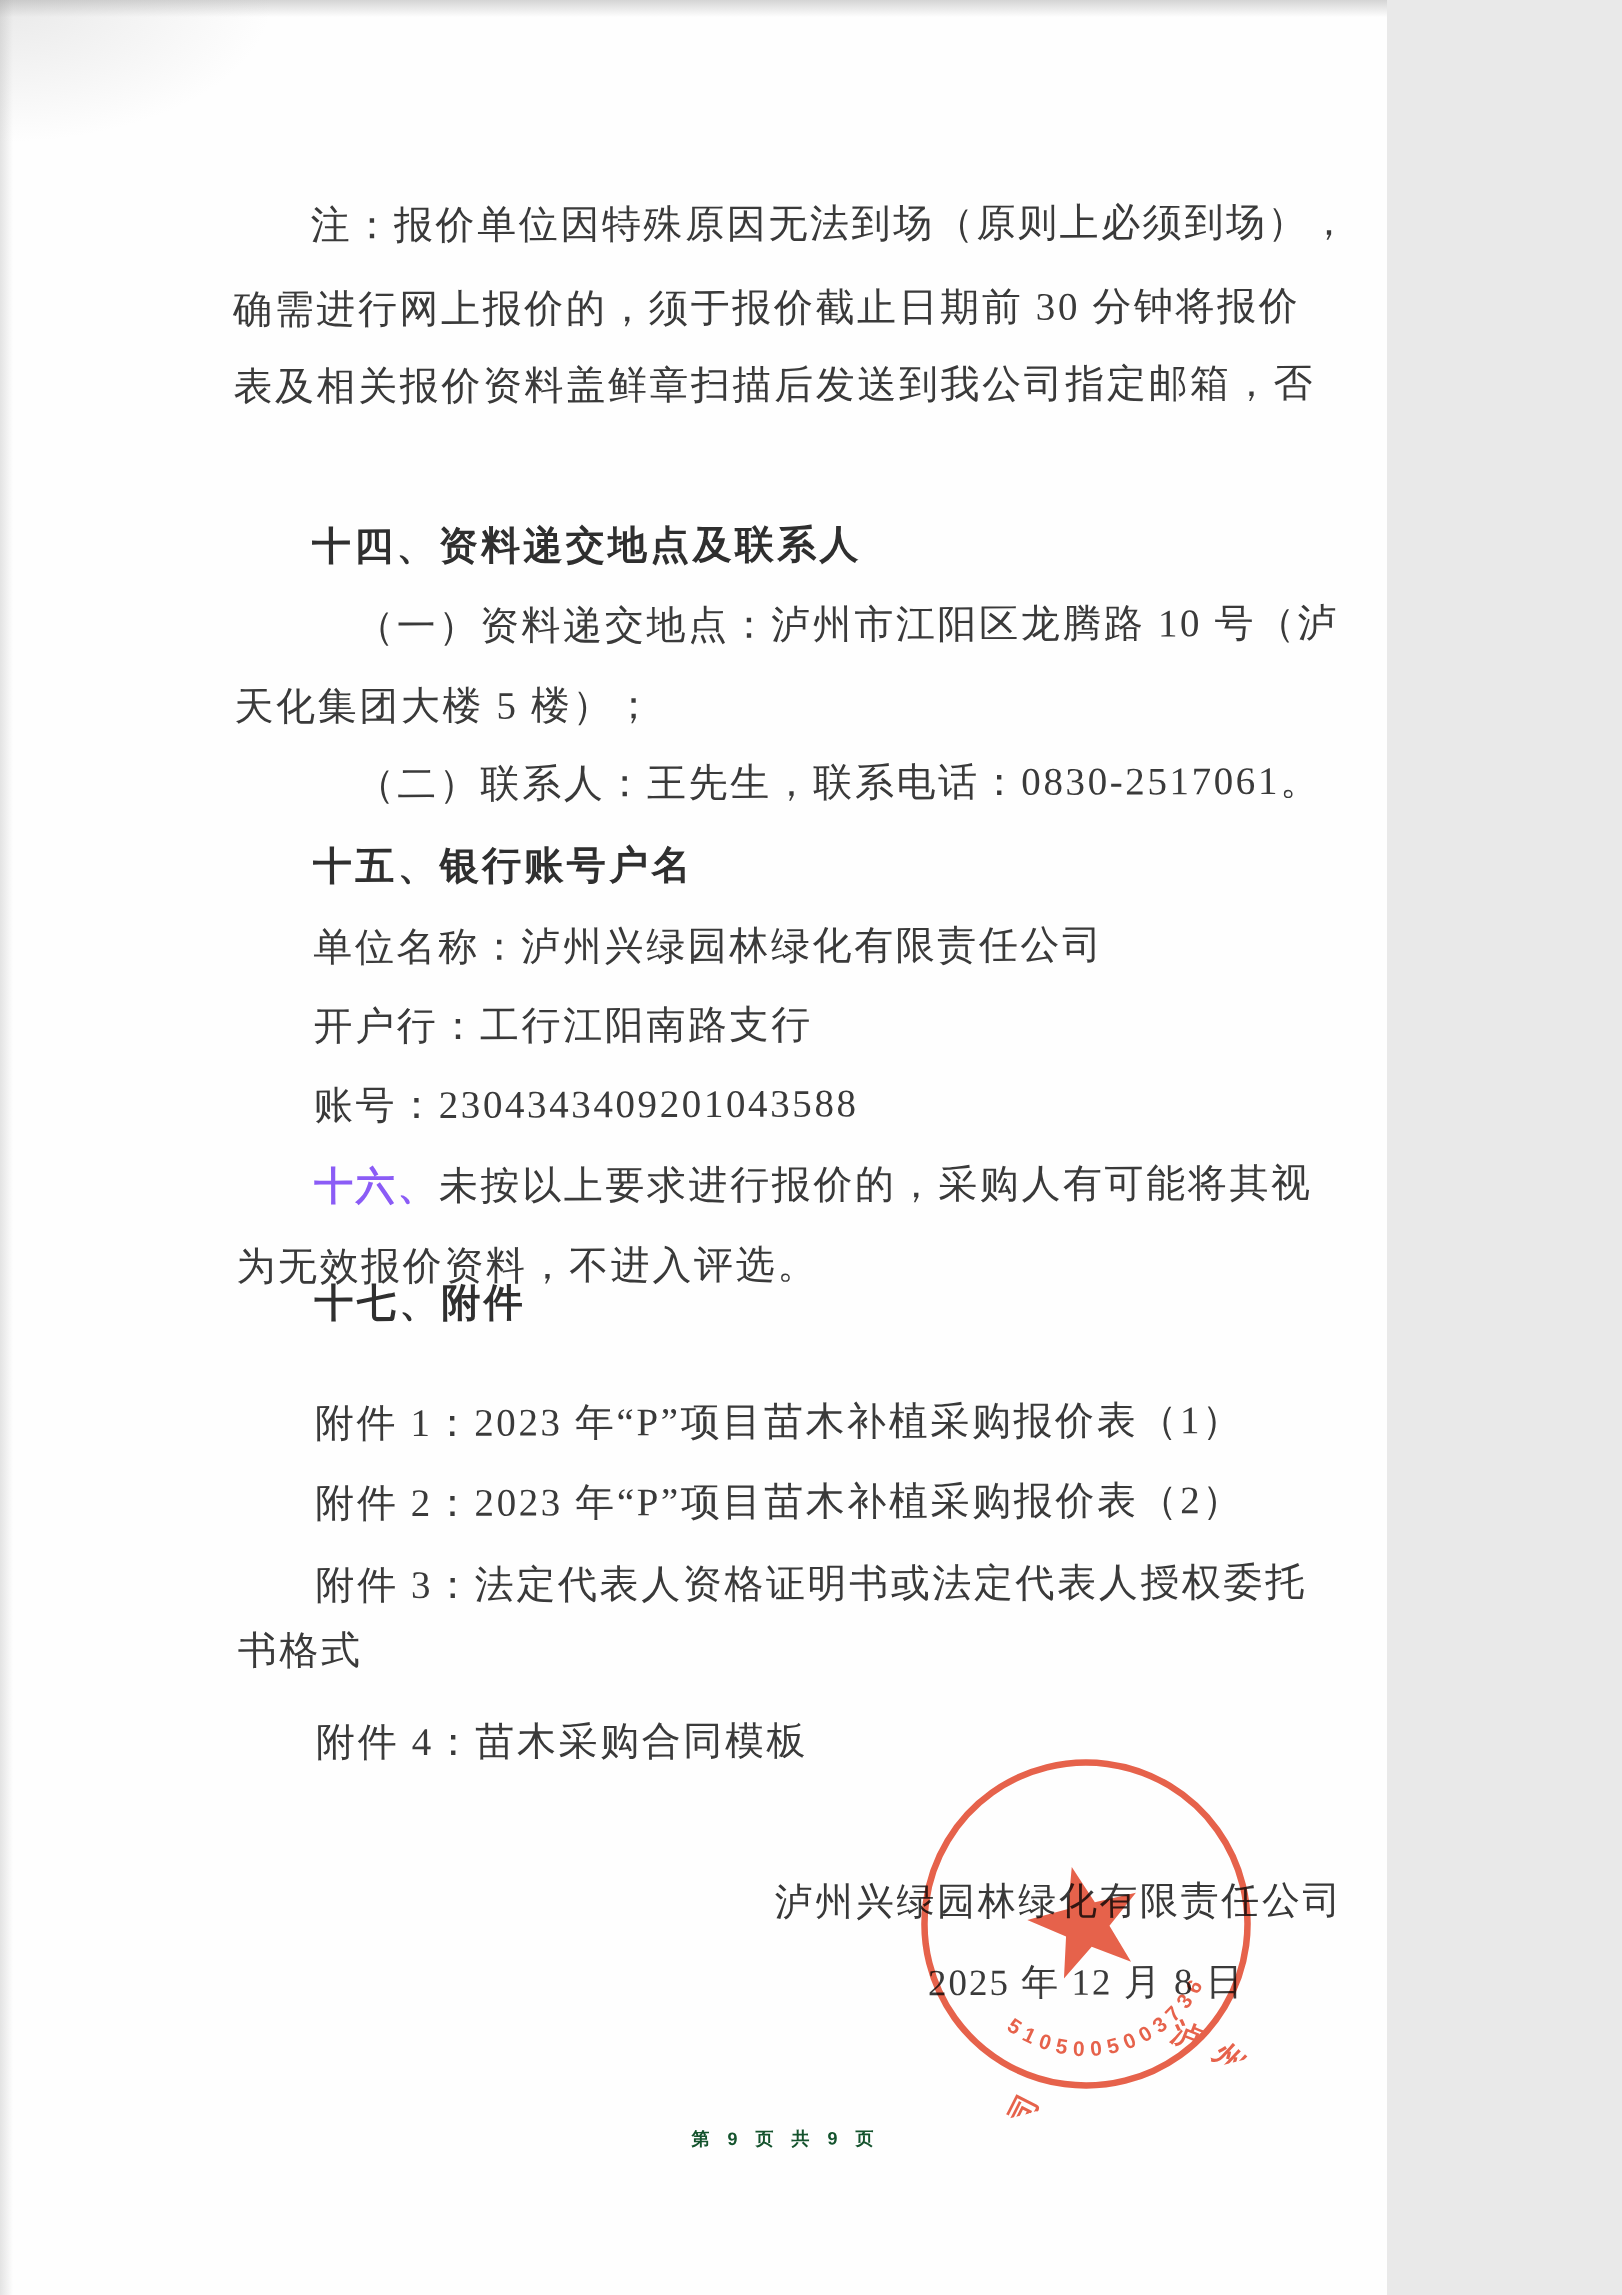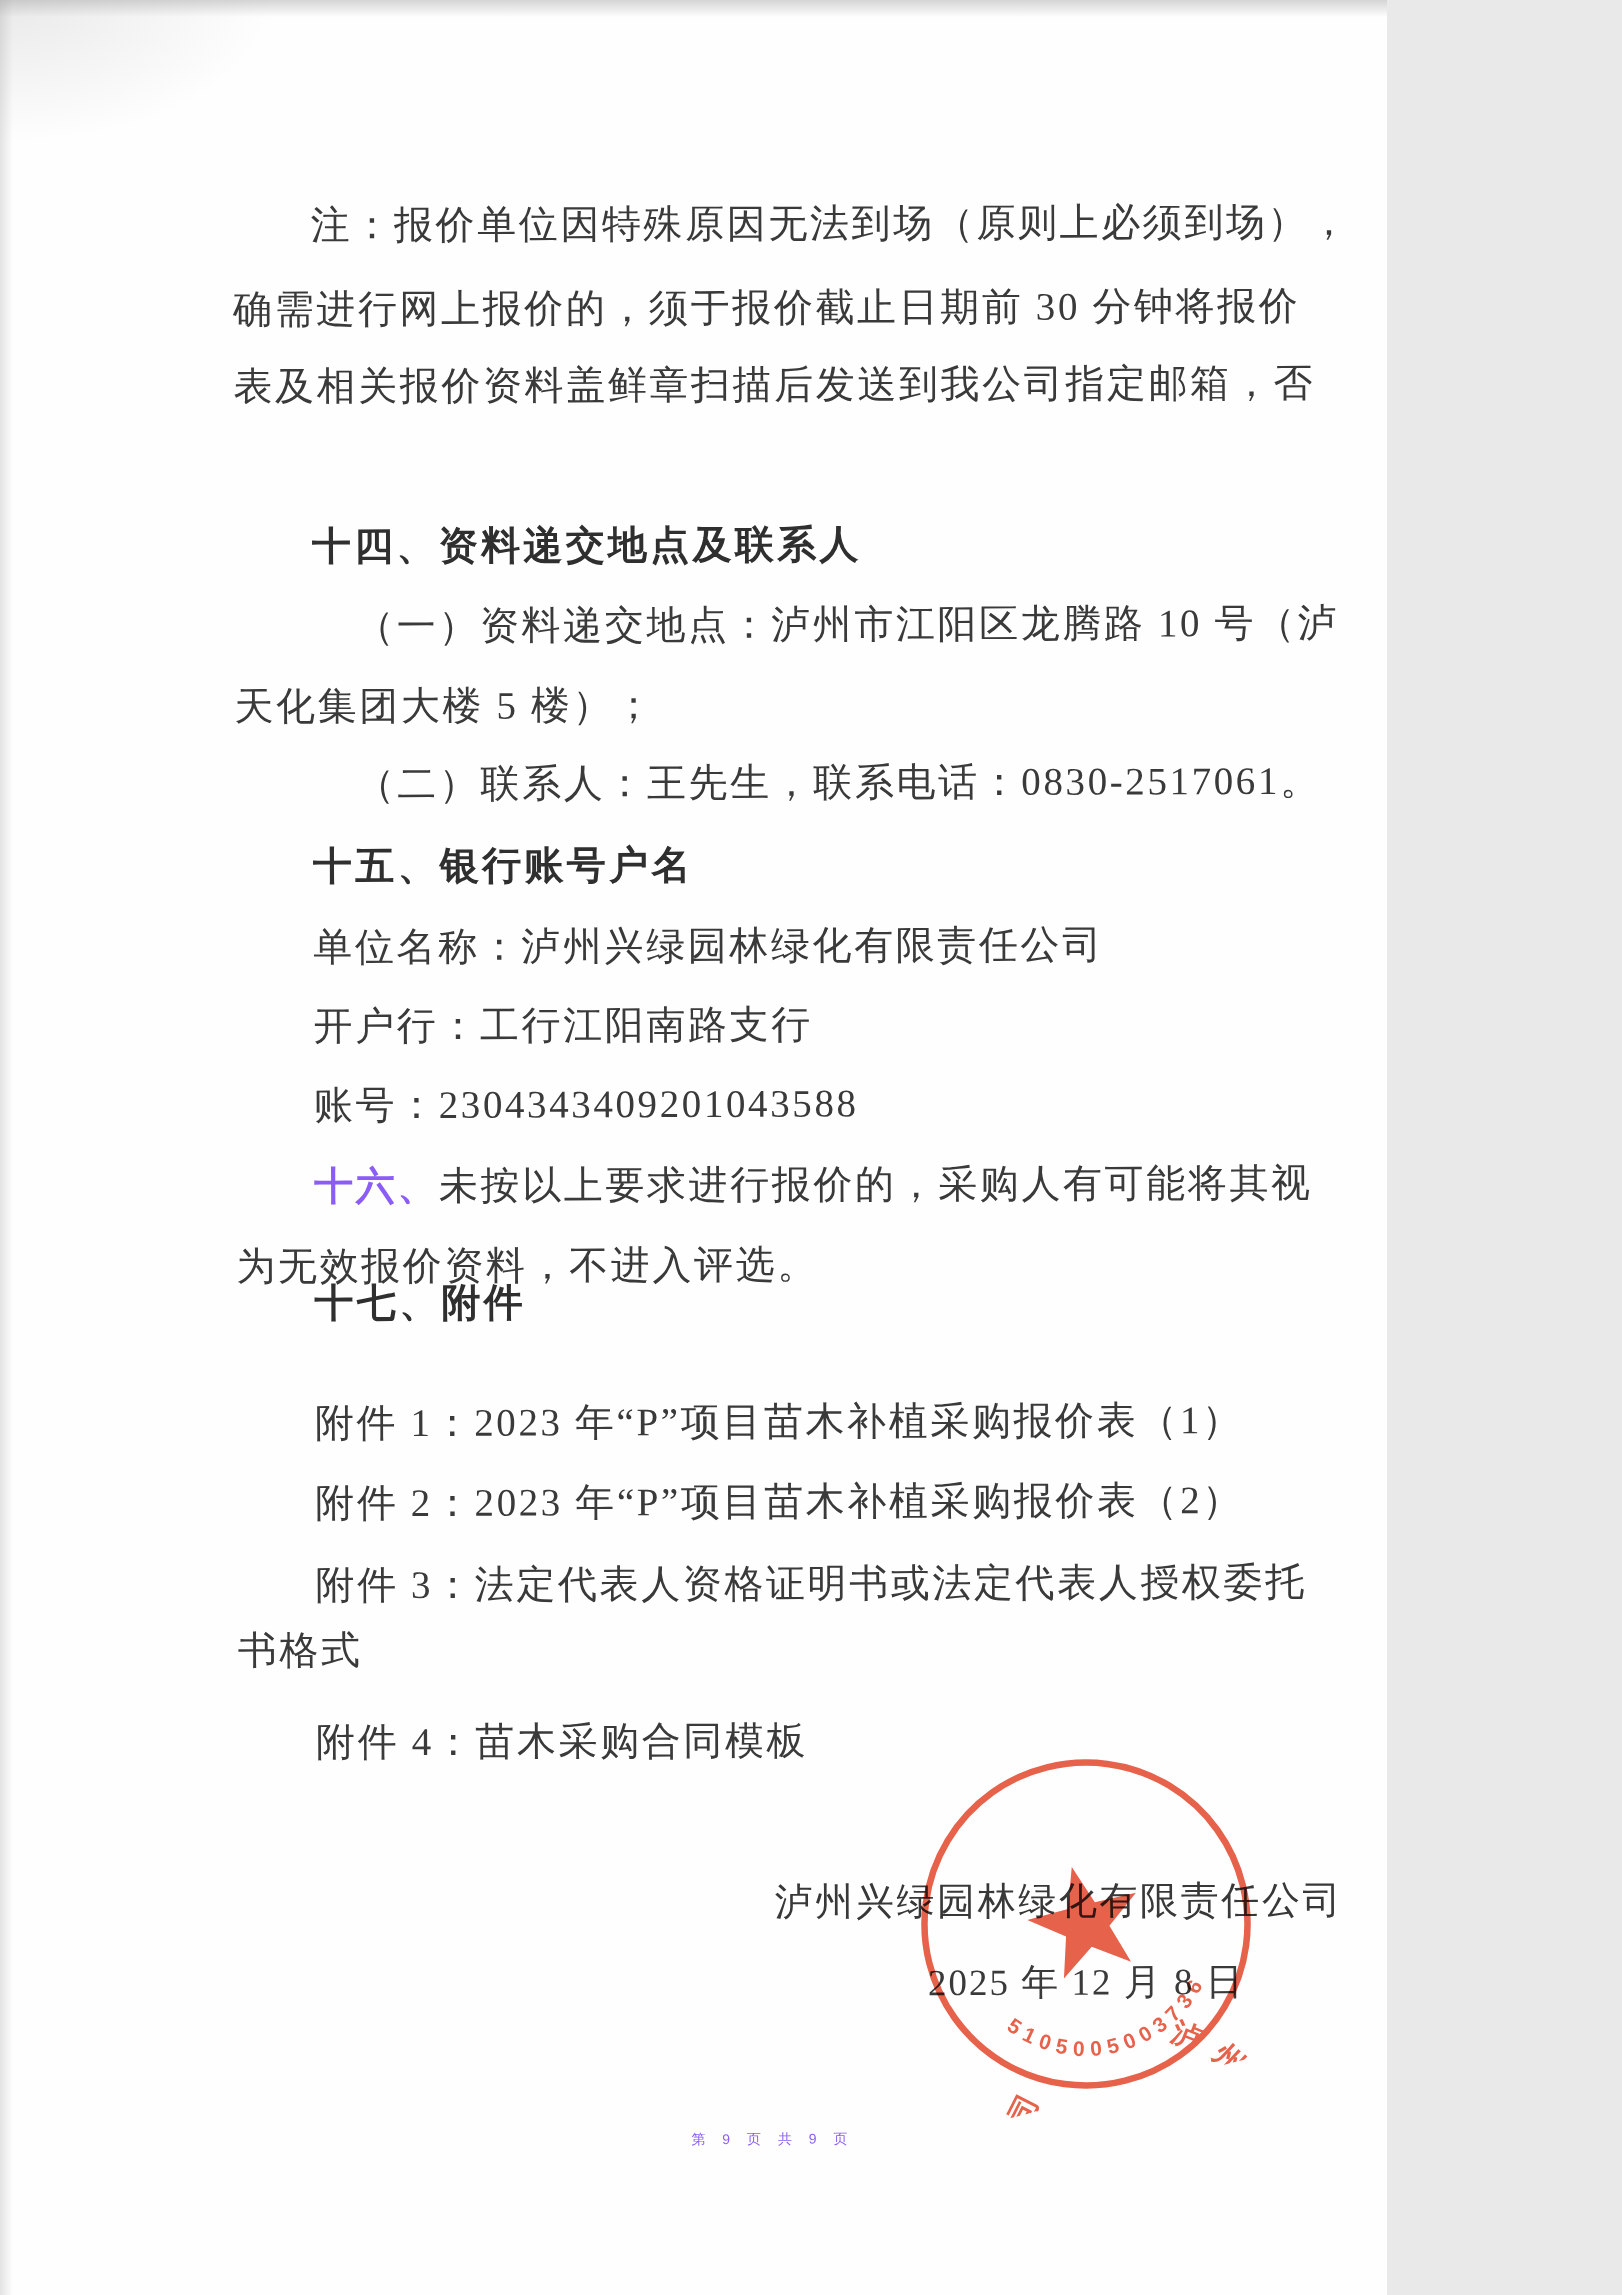--- a/index.html
+++ b/index.html
@@ -29,23 +29,23 @@
   .p-indent{left:314px;}
   .sub-indent{left:357px;}
   .heading{font-weight:bold;color:#2f2f2f;letter-spacing:3.3px;}
   .bold-prefix{font-weight:bold;color:#8b5cf6;}
 
   .sig-company{position:absolute;left:772px;top:1873px;font-size:38px;line-height:59px;
     letter-spacing:2.6px;white-space:nowrap;color:#383838;}
   .sig-date{position:absolute;left:925px;top:1956px;font-size:37px;line-height:56px;
     letter-spacing:2px;white-space:nowrap;color:#3a3a3a;}
 
-  .footer{position:absolute;left:688px;top:2123px;font-size:14px;line-height:33px;
-    letter-spacing:6.5px;color:#8b5cf6;white-space:nowrap;
-    font-family:"Liberation Sans","DejaVu Sans",sans-serif;}
+  .footer{position:absolute;left:688px;top:2123px;font-size:18px;line-height:33px;
+    letter-spacing:6.5px;color:#14532d;white-space:nowrap;
+    font-family:"Liberation Sans","DejaVu Sans",sans-serif;font-weight:bold;}
 
   .seal{
     position:absolute;left:916px;top:1754px;width:340px;height:340px;
     transform:rotate(-14deg);
     opacity:.88;
     mix-blend-mode:multiply;
   }
   .seal text{
     font-family:"Liberation Sans","DejaVu Sans",sans-serif;
     font-weight:bold;

